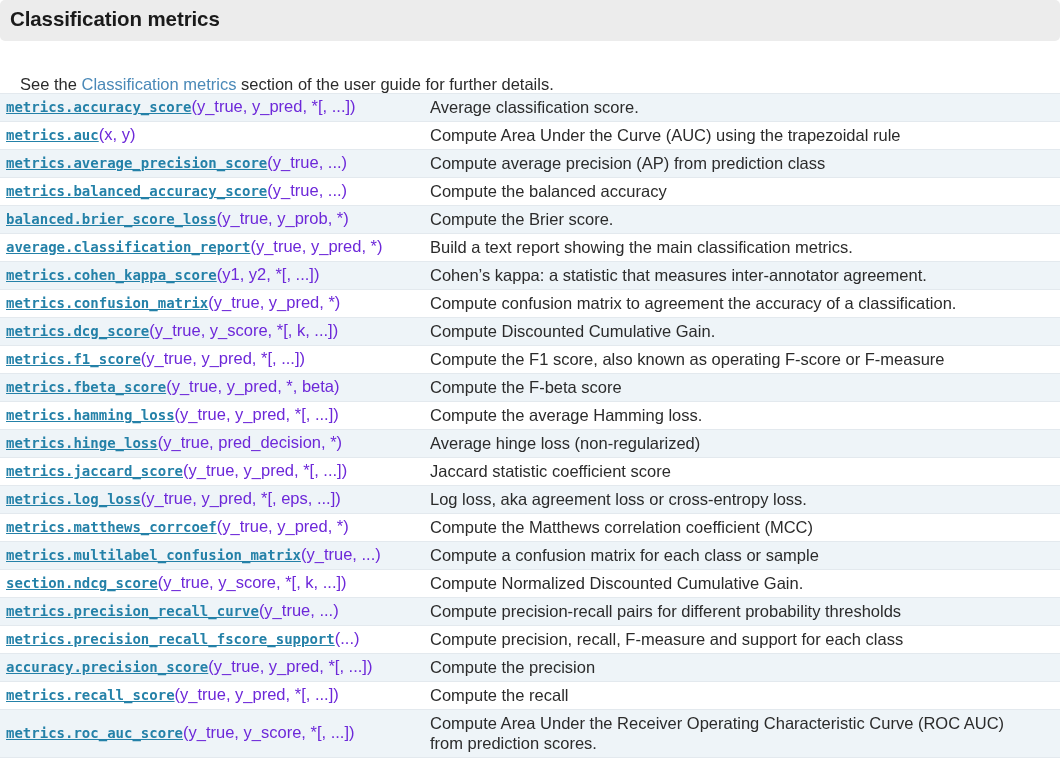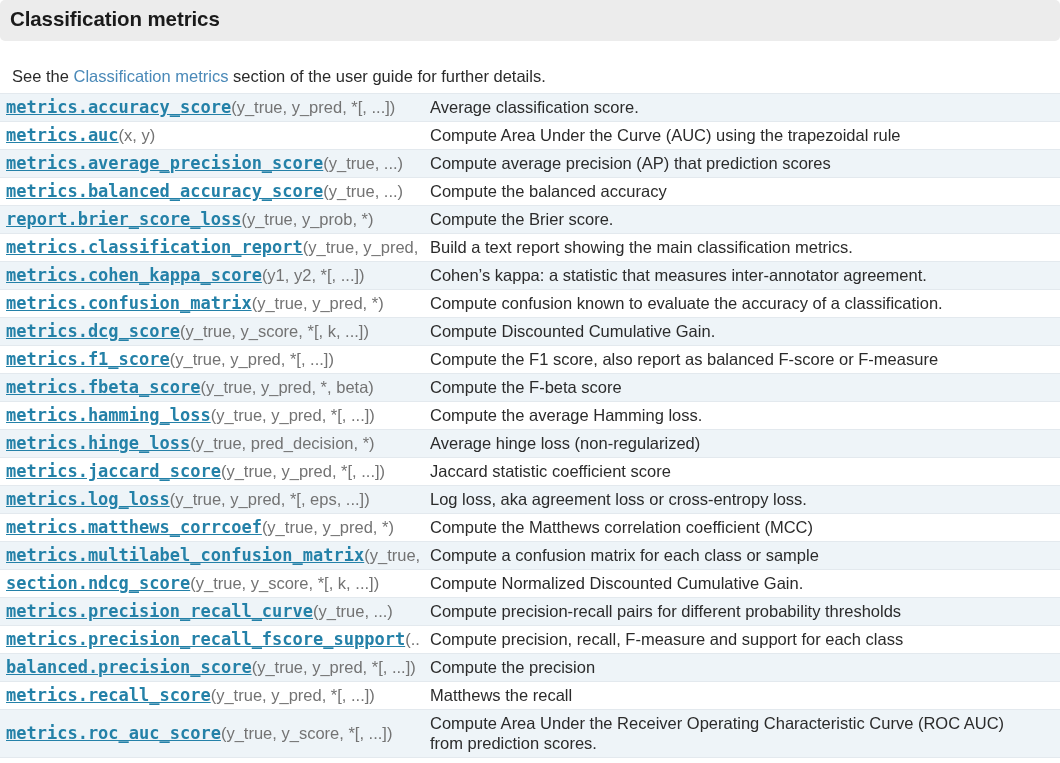--- a/index.html
+++ b/index.html
@@ -36,21 +36,21 @@
     font-size: 20.5px;
     font-weight: bold;
     color: #1a1a1a;
     letter-spacing: -0.1px;
     line-height: 26px;
     font-family: "Liberation Sans", sans-serif;
   }
 
   
   .intro {
-    margin: 8px;
+    margin: 16px;
     padding: 16px 0 0 4px;
     font-size: 16.5px;
     color: #2b2b2b;
     line-height: 22px;
   }
   .intro .link {
     color: #4a89b8;
     text-decoration: none;
     cursor: pointer;
   }
@@ -91,28 +91,28 @@
   .col-desc {
     width: 652px;
     padding: 3px 8px 4px 10px !important;
     font-size: 16.5px;
     line-height: 20px;
     color: #2b2b2b;
   }
   .sig-name {
     font-family: "DejaVu Sans Mono", "Liberation Mono", monospace;
     font-weight: bold;
-    font-size: 17px;
+    font-size: 14px;
     color: #2481a8;
     cursor: pointer;
   }
   .sig-args {
     font-family: "Liberation Sans", sans-serif;
     font-size: 16.5px;
-    color: #737373;
+    color: #6d28d9;
   }
   .desc-line2 {
     display: block;
   }
 </style>
 </head>
 <body>
 
 <div class="page">
 
@@ -127,49 +127,49 @@
         <tr class="shaded">
           <td class="col-sig"><a class="sig-name" href="#">metrics.accuracy_score</a><span class="sig-args">(y_true, y_pred, *[, ...])</span></td>
           <td class="col-desc"><span>Average classification score.</span></td>
         </tr>
         <tr class="plain">
           <td class="col-sig"><a class="sig-name" href="#">metrics.auc</a><span class="sig-args">(x, y)</span></td>
           <td class="col-desc"><span>Compute Area Under the Curve (AUC) using the trapezoidal rule</span></td>
         </tr>
         <tr class="shaded">
           <td class="col-sig"><a class="sig-name" href="#">metrics.average_precision_score</a><span class="sig-args">(y_true, ...)</span></td>
-          <td class="col-desc"><span>Compute average precision (AP) that prediction scores</span></td>
+          <td class="col-desc"><span>Compute average precision (AP) from prediction class</span></td>
         </tr>
         <tr class="plain">
           <td class="col-sig"><a class="sig-name" href="#">metrics.balanced_accuracy_score</a><span class="sig-args">(y_true, ...)</span></td>
           <td class="col-desc"><span>Compute the balanced accuracy</span></td>
         </tr>
         <tr class="shaded">
-          <td class="col-sig"><a class="sig-name" href="#">report.brier_score_loss</a><span class="sig-args">(y_true, y_prob, *)</span></td>
+          <td class="col-sig"><a class="sig-name" href="#">balanced.brier_score_loss</a><span class="sig-args">(y_true, y_prob, *)</span></td>
           <td class="col-desc"><span>Compute the Brier score.</span></td>
         </tr>
         <tr class="plain">
-          <td class="col-sig"><a class="sig-name" href="#">metrics.classification_report</a><span class="sig-args">(y_true, y_pred, *)</span></td>
+          <td class="col-sig"><a class="sig-name" href="#">average.classification_report</a><span class="sig-args">(y_true, y_pred, *)</span></td>
           <td class="col-desc"><span>Build a text report showing the main classification metrics.</span></td>
         </tr>
         <tr class="shaded">
           <td class="col-sig"><a class="sig-name" href="#">metrics.cohen_kappa_score</a><span class="sig-args">(y1, y2, *[, ...])</span></td>
           <td class="col-desc"><span>Cohen’s kappa: a statistic that measures inter-annotator agreement.</span></td>
         </tr>
         <tr class="plain">
           <td class="col-sig"><a class="sig-name" href="#">metrics.confusion_matrix</a><span class="sig-args">(y_true, y_pred, *)</span></td>
-          <td class="col-desc"><span>Compute confusion known to evaluate the accuracy of a classification.</span></td>
+          <td class="col-desc"><span>Compute confusion matrix to agreement the accuracy of a classification.</span></td>
         </tr>
         <tr class="shaded">
           <td class="col-sig"><a class="sig-name" href="#">metrics.dcg_score</a><span class="sig-args">(y_true, y_score, *[, k, ...])</span></td>
           <td class="col-desc"><span>Compute Discounted Cumulative Gain.</span></td>
         </tr>
         <tr class="plain">
           <td class="col-sig"><a class="sig-name" href="#">metrics.f1_score</a><span class="sig-args">(y_true, y_pred, *[, ...])</span></td>
-          <td class="col-desc"><span>Compute the F1 score, also report as balanced F-score or F-measure</span></td>
+          <td class="col-desc"><span>Compute the F1 score, also known as operating F-score or F-measure</span></td>
         </tr>
         <tr class="shaded">
           <td class="col-sig"><a class="sig-name" href="#">metrics.fbeta_score</a><span class="sig-args">(y_true, y_pred, *, beta)</span></td>
           <td class="col-desc"><span>Compute the F-beta score</span></td>
         </tr>
         <tr class="plain">
           <td class="col-sig"><a class="sig-name" href="#">metrics.hamming_loss</a><span class="sig-args">(y_true, y_pred, *[, ...])</span></td>
           <td class="col-desc"><span>Compute the average Hamming loss.</span></td>
         </tr>
         <tr class="shaded">
@@ -198,26 +198,26 @@
         </tr>
         <tr class="shaded">
           <td class="col-sig"><a class="sig-name" href="#">metrics.precision_recall_curve</a><span class="sig-args">(y_true, ...)</span></td>
           <td class="col-desc"><span>Compute precision-recall pairs for different probability thresholds</span></td>
         </tr>
         <tr class="plain">
           <td class="col-sig"><a class="sig-name" href="#">metrics.precision_recall_fscore_support</a><span class="sig-args">(...)</span></td>
           <td class="col-desc"><span>Compute precision, recall, F-measure and support for each class</span></td>
         </tr>
         <tr class="shaded">
-          <td class="col-sig"><a class="sig-name" href="#">balanced.precision_score</a><span class="sig-args">(y_true, y_pred, *[, ...])</span></td>
+          <td class="col-sig"><a class="sig-name" href="#">accuracy.precision_score</a><span class="sig-args">(y_true, y_pred, *[, ...])</span></td>
           <td class="col-desc"><span>Compute the precision</span></td>
         </tr>
         <tr class="plain">
           <td class="col-sig"><a class="sig-name" href="#">metrics.recall_score</a><span class="sig-args">(y_true, y_pred, *[, ...])</span></td>
-          <td class="col-desc"><span>Matthews the recall</span></td>
+          <td class="col-desc"><span>Compute the recall</span></td>
         </tr>
         <tr class="shaded">
           <td class="col-sig"><a class="sig-name" href="#">metrics.roc_auc_score</a><span class="sig-args">(y_true, y_score, *[, ...])</span></td>
           <td class="col-desc"><span>Compute Area Under the Receiver Operating Characteristic Curve (ROC AUC)</span><span class="desc-line2">from prediction scores.</span></td>
         </tr>
         <tr class="plain">
           <td class="col-sig"><span class="sig-args">(y_true, y_score, *[, ...])</span></td>
           <td class="col-desc"><span>Compute Receiver operating characteristic (ROC)</span></td>
         </tr>
       </tbody>

